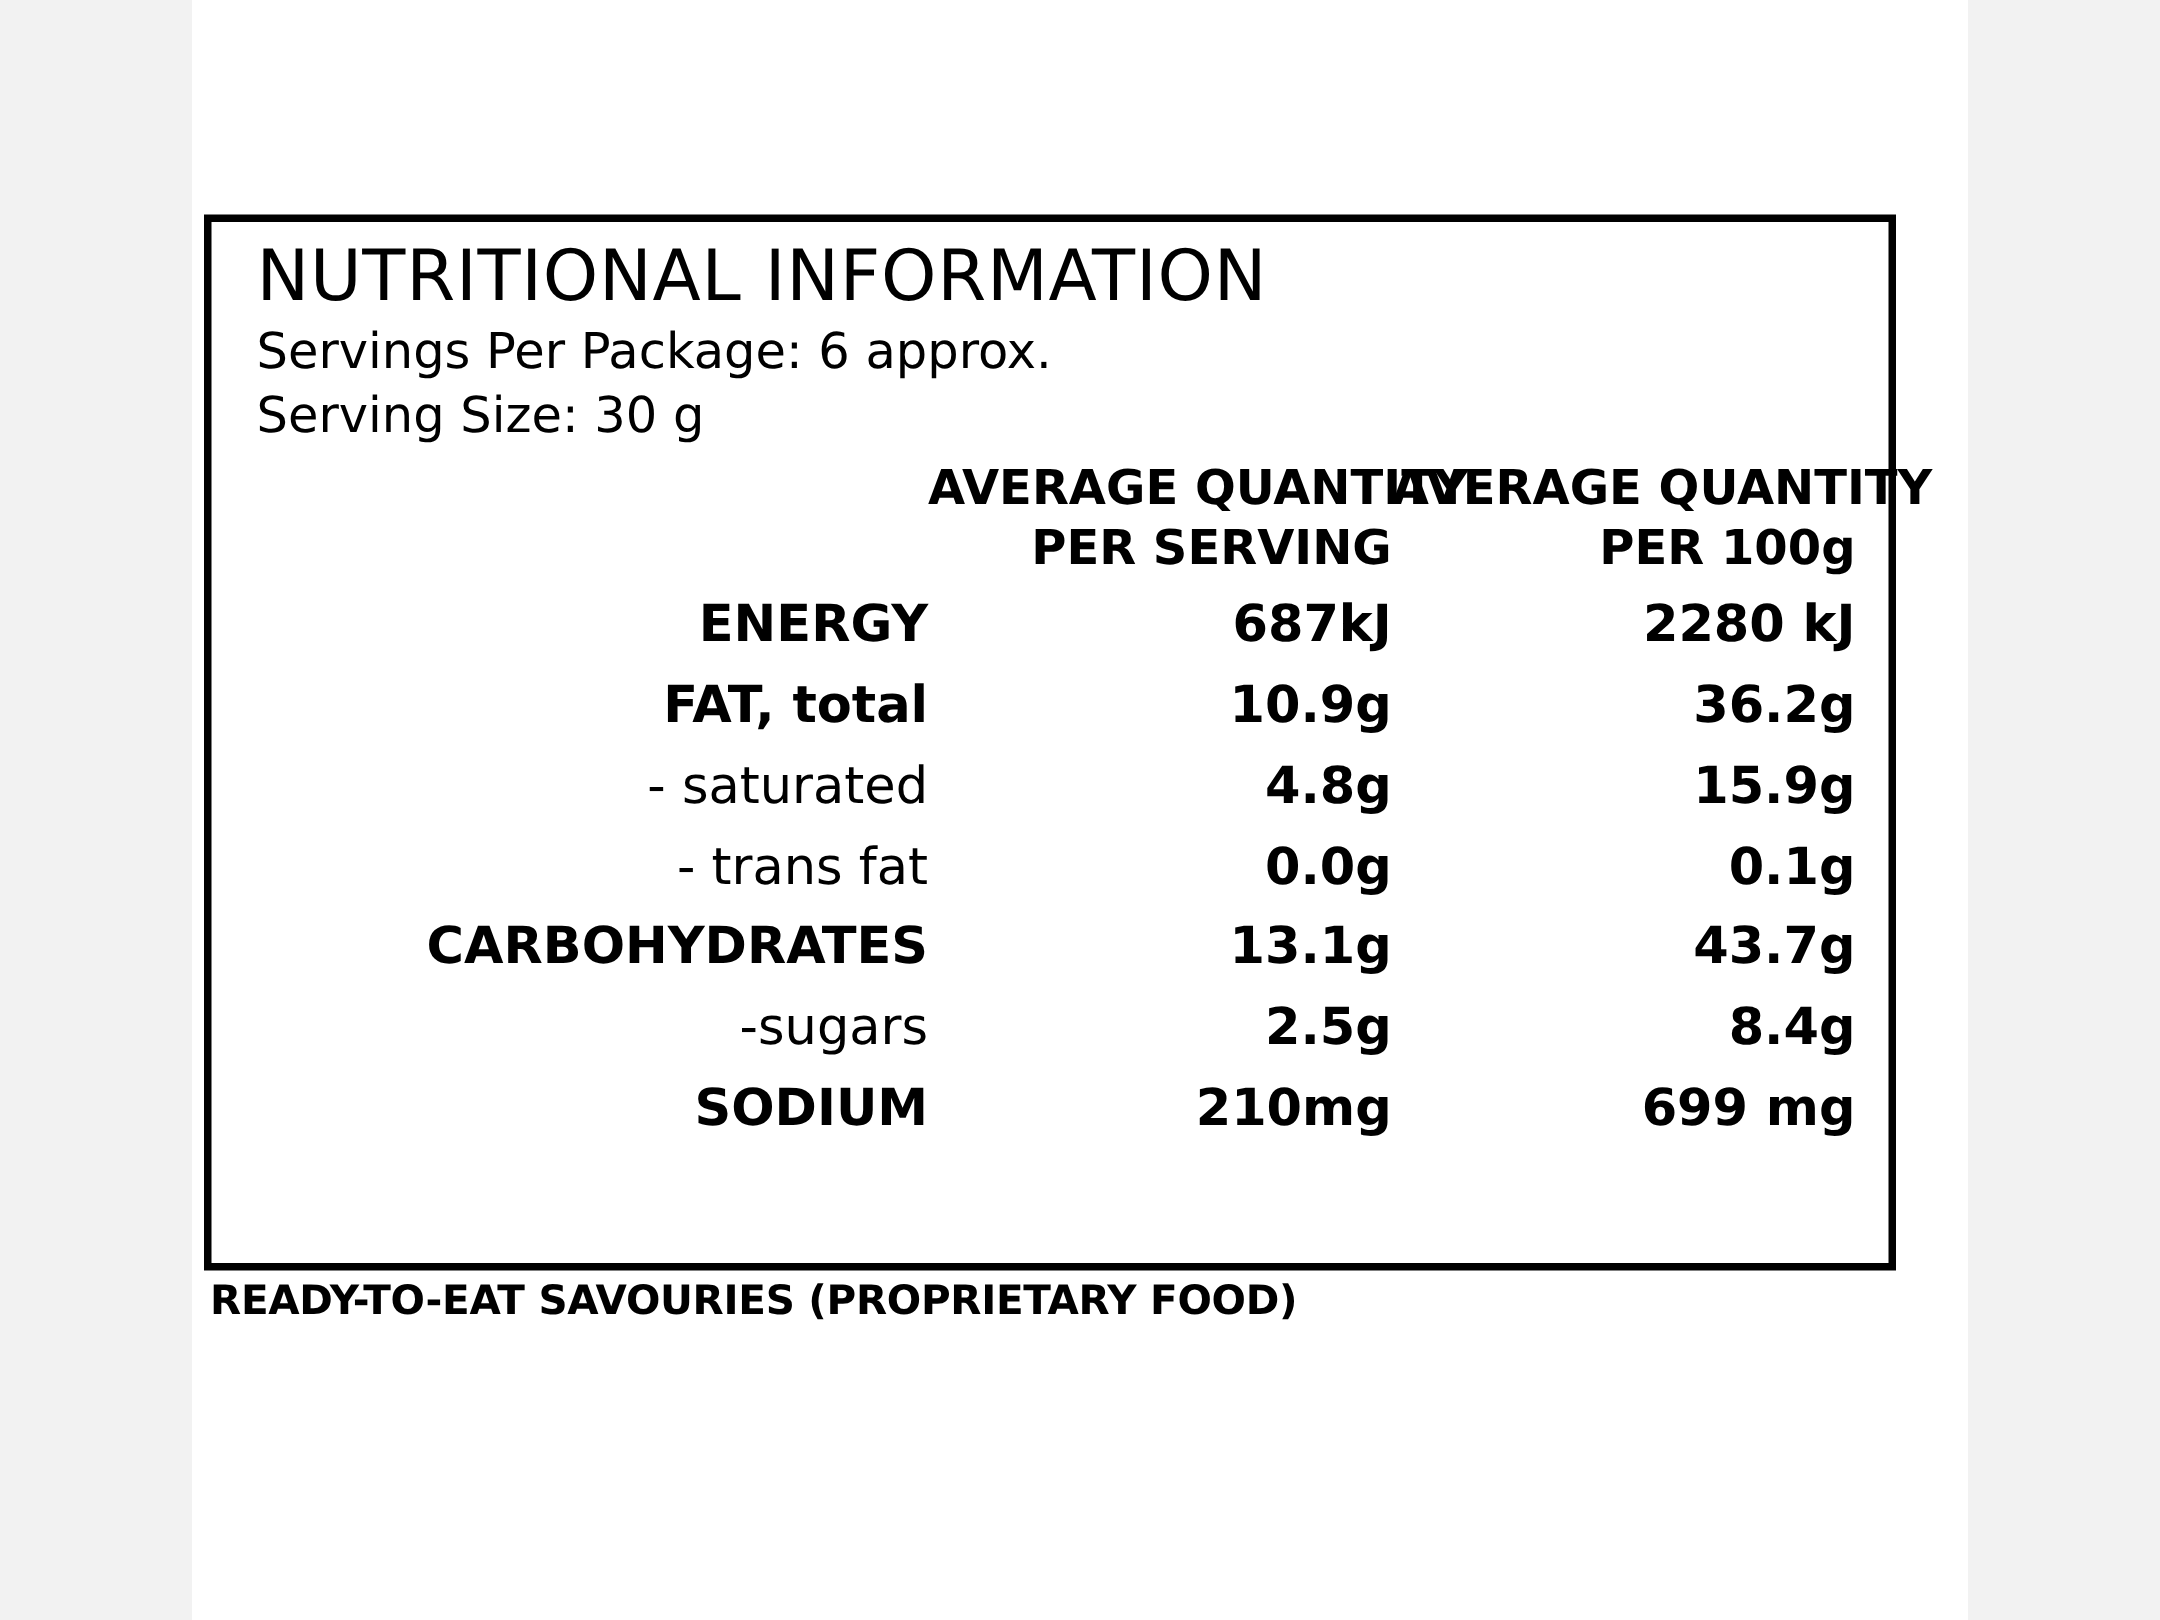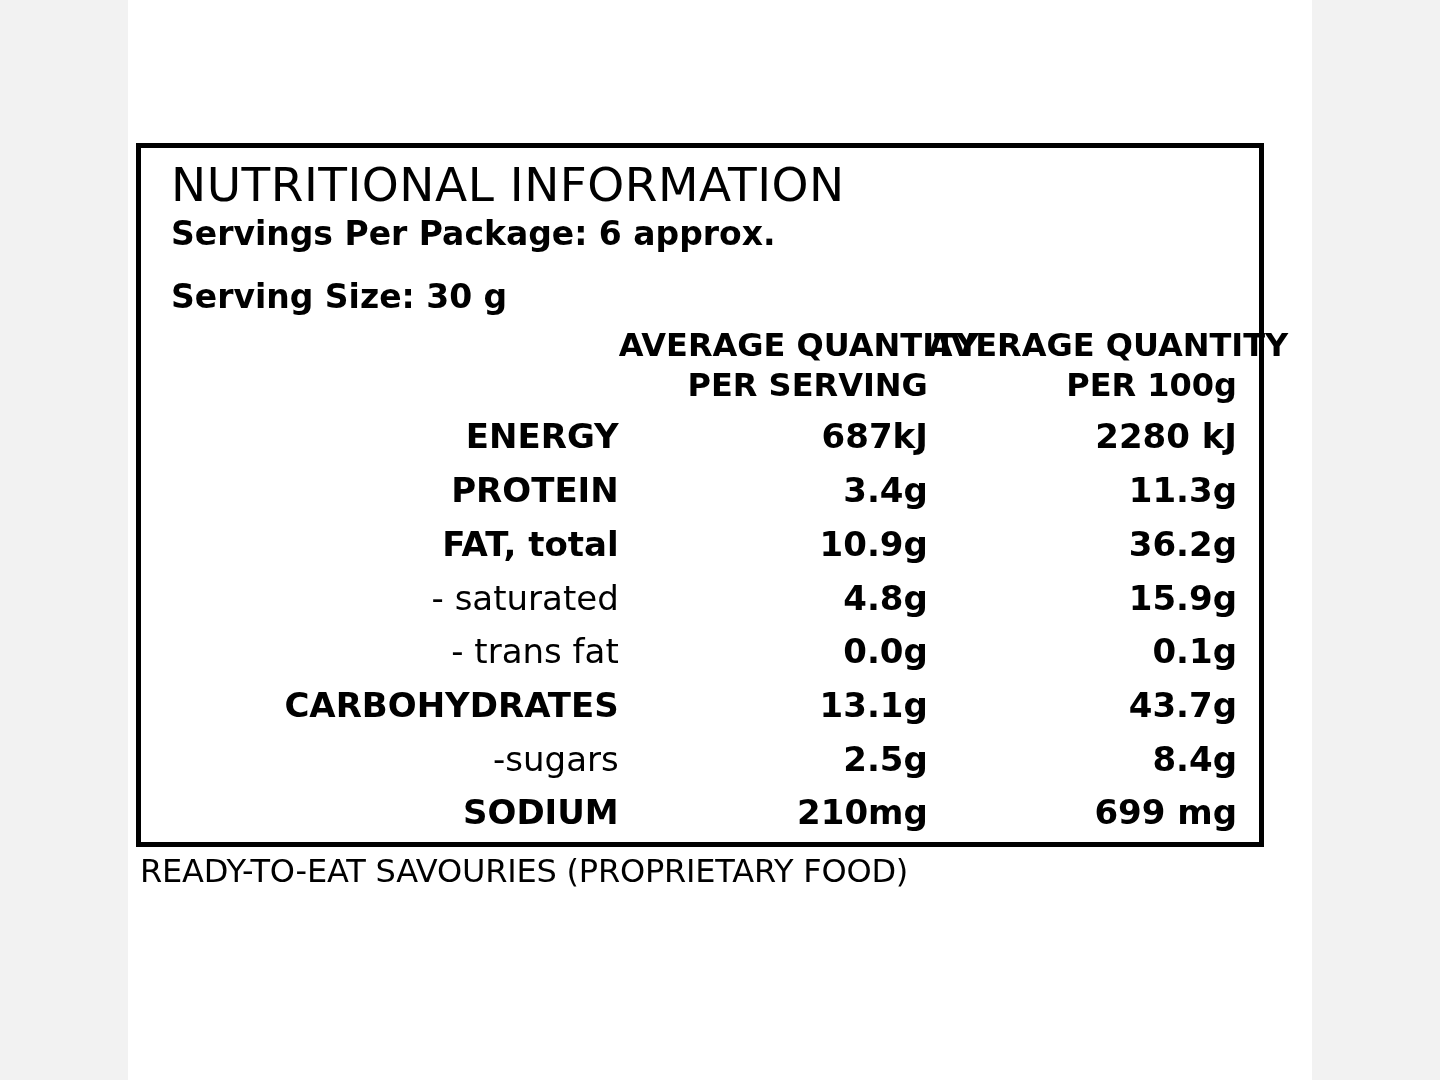--- a/index.html
+++ b/index.html
@@ -46,26 +46,26 @@
   .title {
     font-size: 47px;
     font-weight: 400;
     letter-spacing: 0.5px;
     line-height: 1.08;
     margin: 4px 0 2px 0;
     white-space: nowrap;
   }
   .servings, .serving-size {
     font-size: 33px;
-    font-weight: 700;
+    font-weight: 400;
     line-height: 1.30;
     margin: 2px 0 0 0;
     white-space: nowrap;
   }
-  .serving-size { margin-top: 20px; }
+  .serving-size { margin-top: 0; }
 
   table.nut {
     width: 100%;
     border-collapse: collapse;
     margin-top: 6px;
     table-layout: fixed;
   }
   table.nut td, table.nut th {
     padding: 0;
     margin: 0;
@@ -103,22 +103,22 @@
     line-height: 1.58;
     white-space: nowrap;
     padding-right: 4px;
   }
 
   .footer {
     position: absolute;
     left: 140px;
     top: 852px;
     width: 1140px;
-    font-size: 32px;
-    font-weight: 400;
+    font-size: 27px;
+    font-weight: 700;
     letter-spacing: -0.2px;
     white-space: nowrap;
   }
 </style>
 </head>
 <body>
 
 <div class="page">
 
   <div class="side-bar left"></div>
@@ -148,25 +148,20 @@
           <td class="hdr-cell second-line">PER 100g</td>
         </tr>
       </thead>
       <tbody>
         <tr>
           <td class="row-label">ENERGY</td>
           <td class="row-val">687kJ</td>
           <td class="row-val">2280 kJ</td>
         </tr>
         <tr>
-          <td class="row-label">PROTEIN</td>
-          <td class="row-val">3.4g</td>
-          <td class="row-val">11.3g</td>
-        </tr>
-        <tr>
           <td class="row-label">FAT, total</td>
           <td class="row-val">10.9g</td>
           <td class="row-val">36.2g</td>
         </tr>
         <tr>
           <td class="row-label sub">- saturated</td>
           <td class="row-val">4.8g</td>
           <td class="row-val">15.9g</td>
         </tr>
         <tr>

